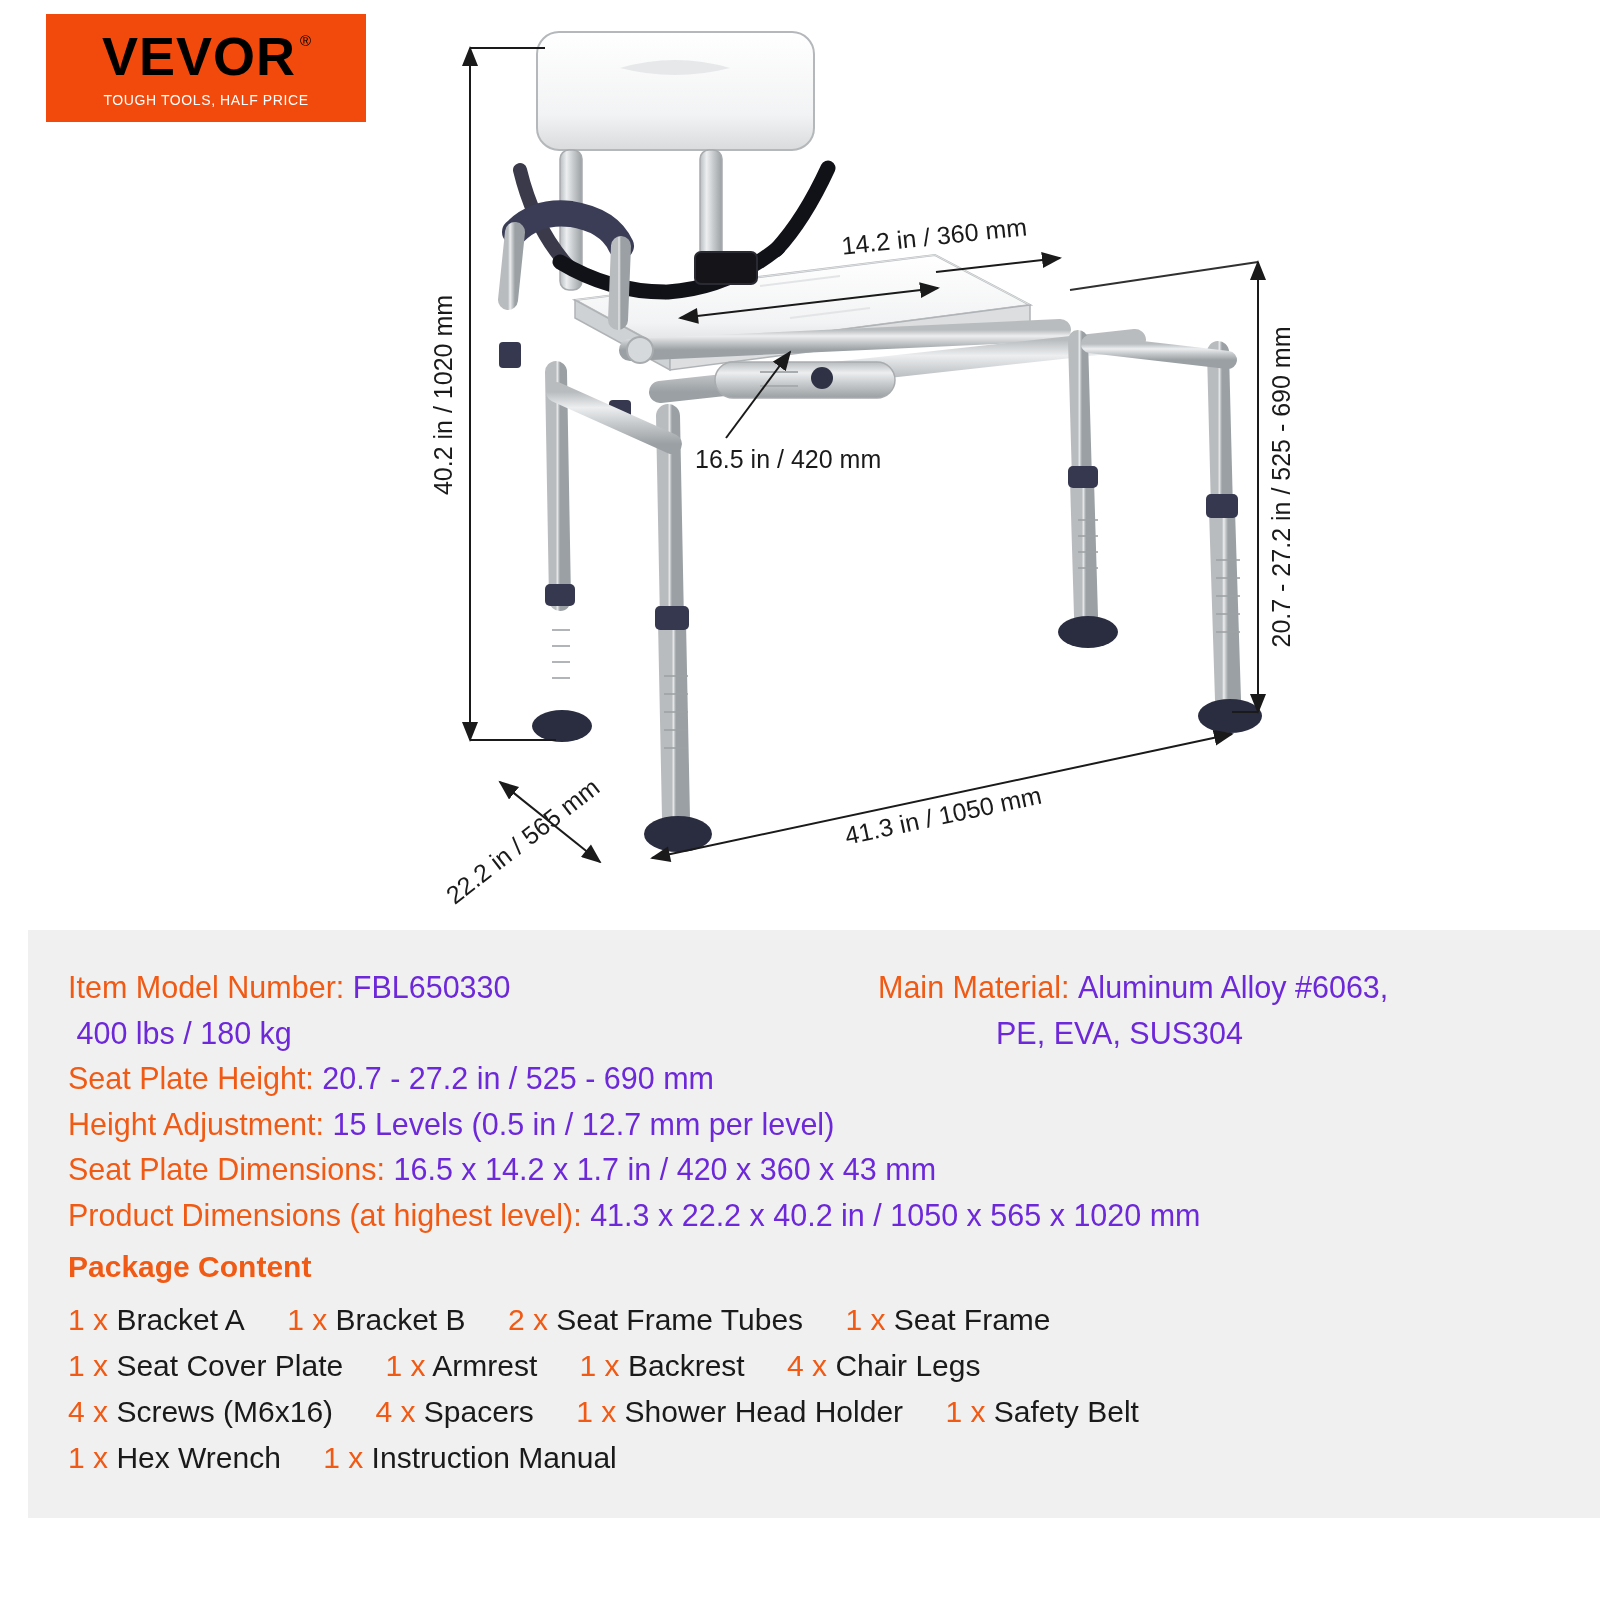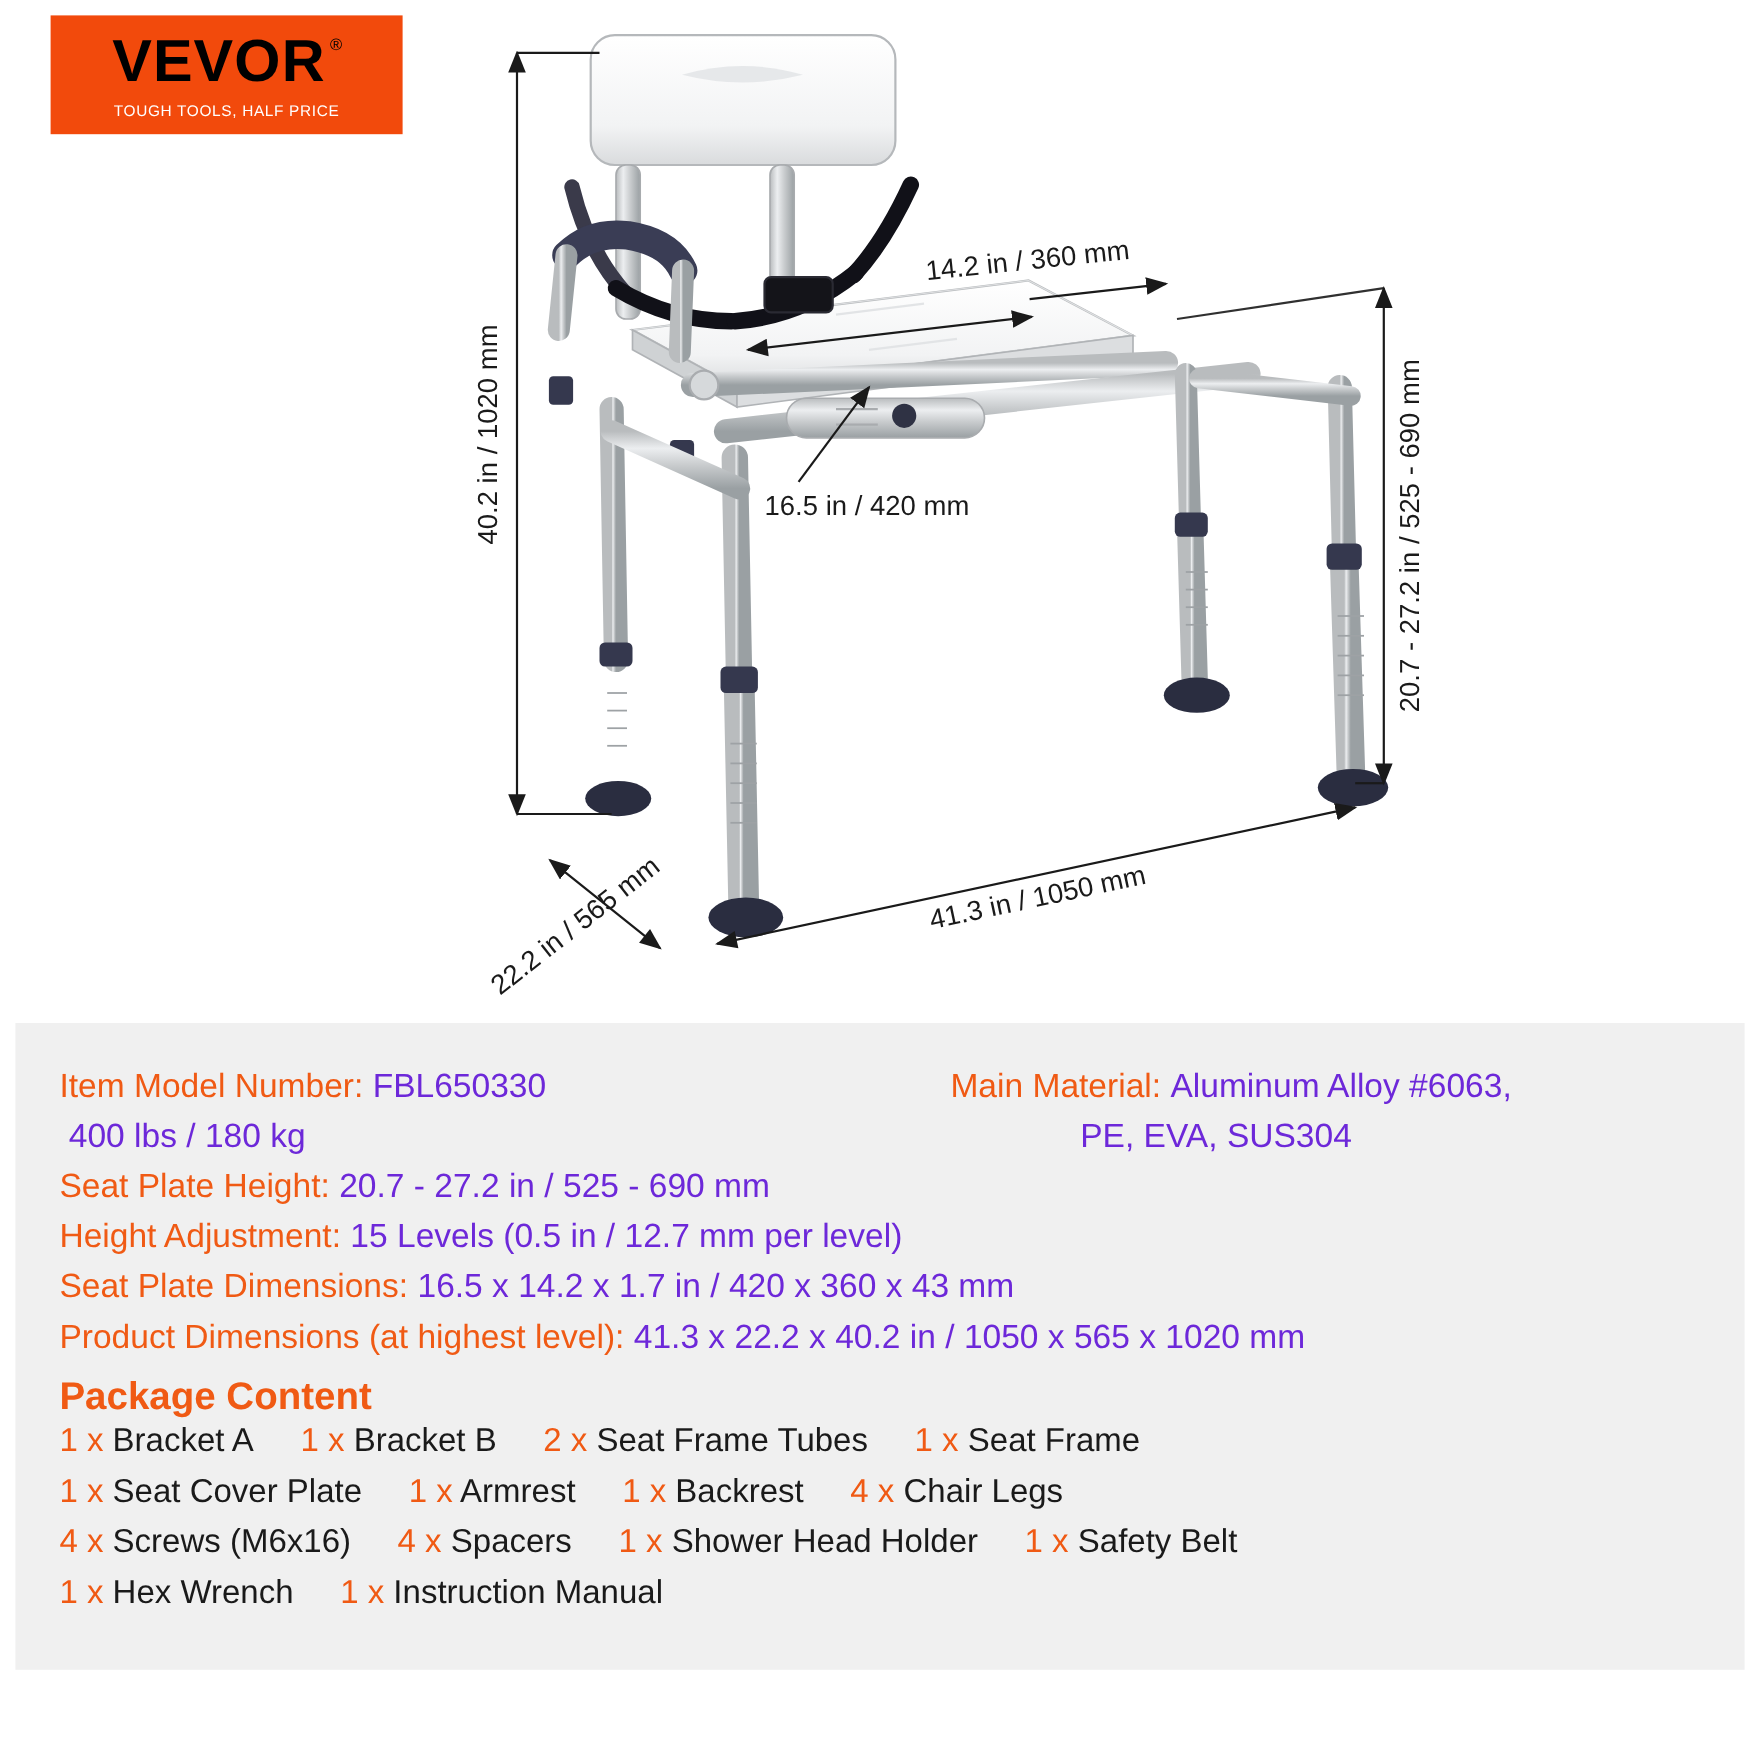--- a/index.html
+++ b/index.html
@@ -51,21 +51,21 @@
   .illus {
     position: absolute;
     left: 0; top: 0;
     width: 1600px; height: 930px;
   }
   .illus svg { display: block; }
 
   
   .spec-panel {
     position: absolute;
-    left: 14px; top: 930px;
+    left: 28px; top: 930px;
     width: 1572px; height: 588px;
     background: #f0f0f0;
     padding: 42px 40px 0 40px;
   }
   .spec-row {
     display: flex;
     align-items: baseline;
     font-size: 30.5px;
     line-height: 1.0;
     margin-bottom: 15px;
@@ -74,24 +74,24 @@
   .lbl { color: #f05a14; }
   .val { color: #6d28d9; }
   .col-left { width: 810px; flex: 0 0 810px; }
   .col-right { flex: 1; }
 
   .two-col { display: flex; }
   .two-col > div > .spec-row { margin-bottom: 15px; }
 
   .pkg-title {
     color: #f05a14;
-    font-size: 35px;
+    font-size: 30px;
     font-weight: bold;
     margin-top: 20px;
-    margin-bottom: 5px;
+    margin-bottom: 21px;
   }
   .pkg-row {
     font-size: 30px;
     line-height: 1.0;
     margin-bottom: 16px;
     white-space: nowrap;
   }
   .pkg-item { margin-right: 34px; display: inline; }
   .qty { color: #f05a14; }
   .pname { color: #1a1a1a; }

